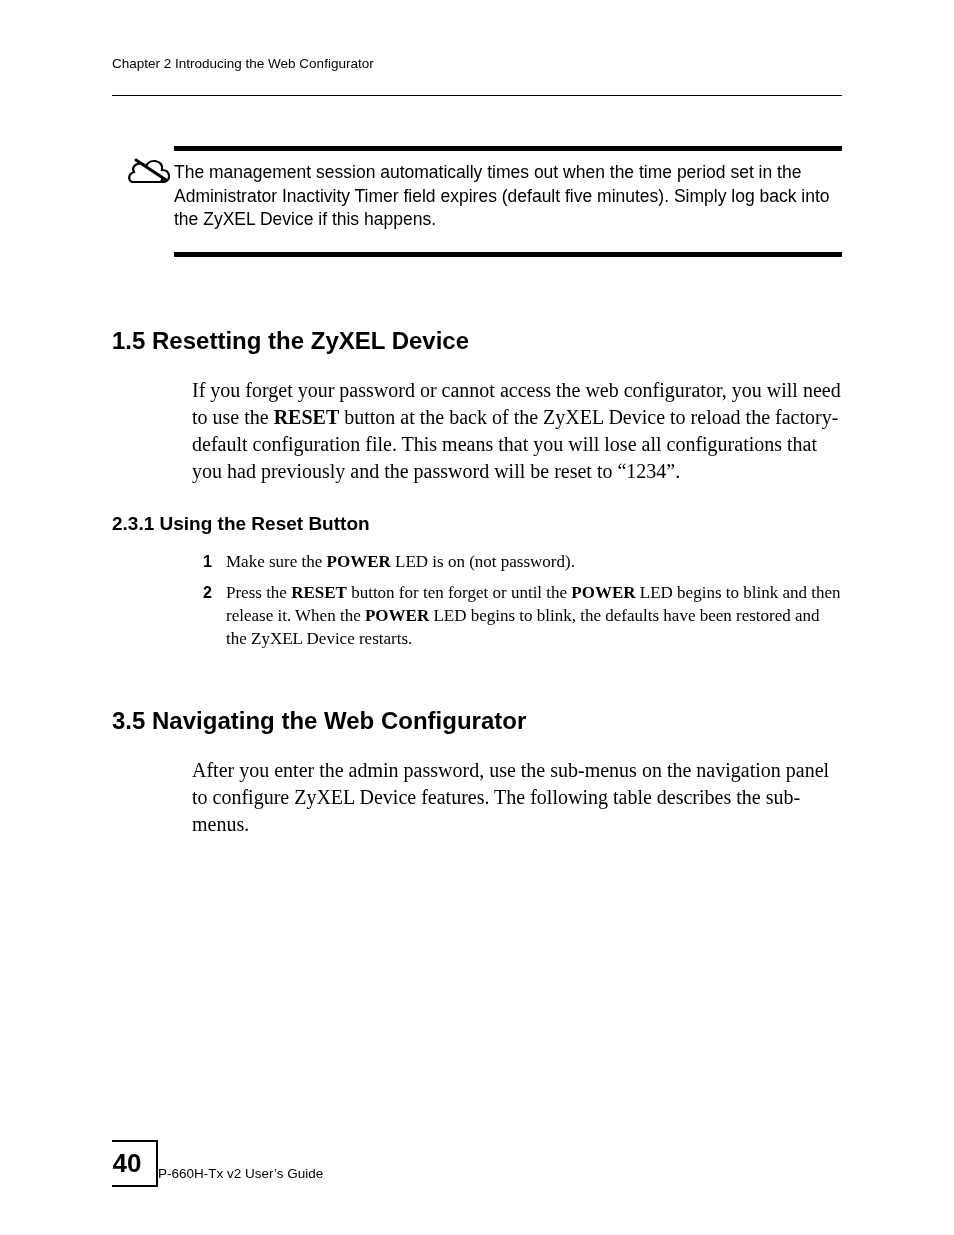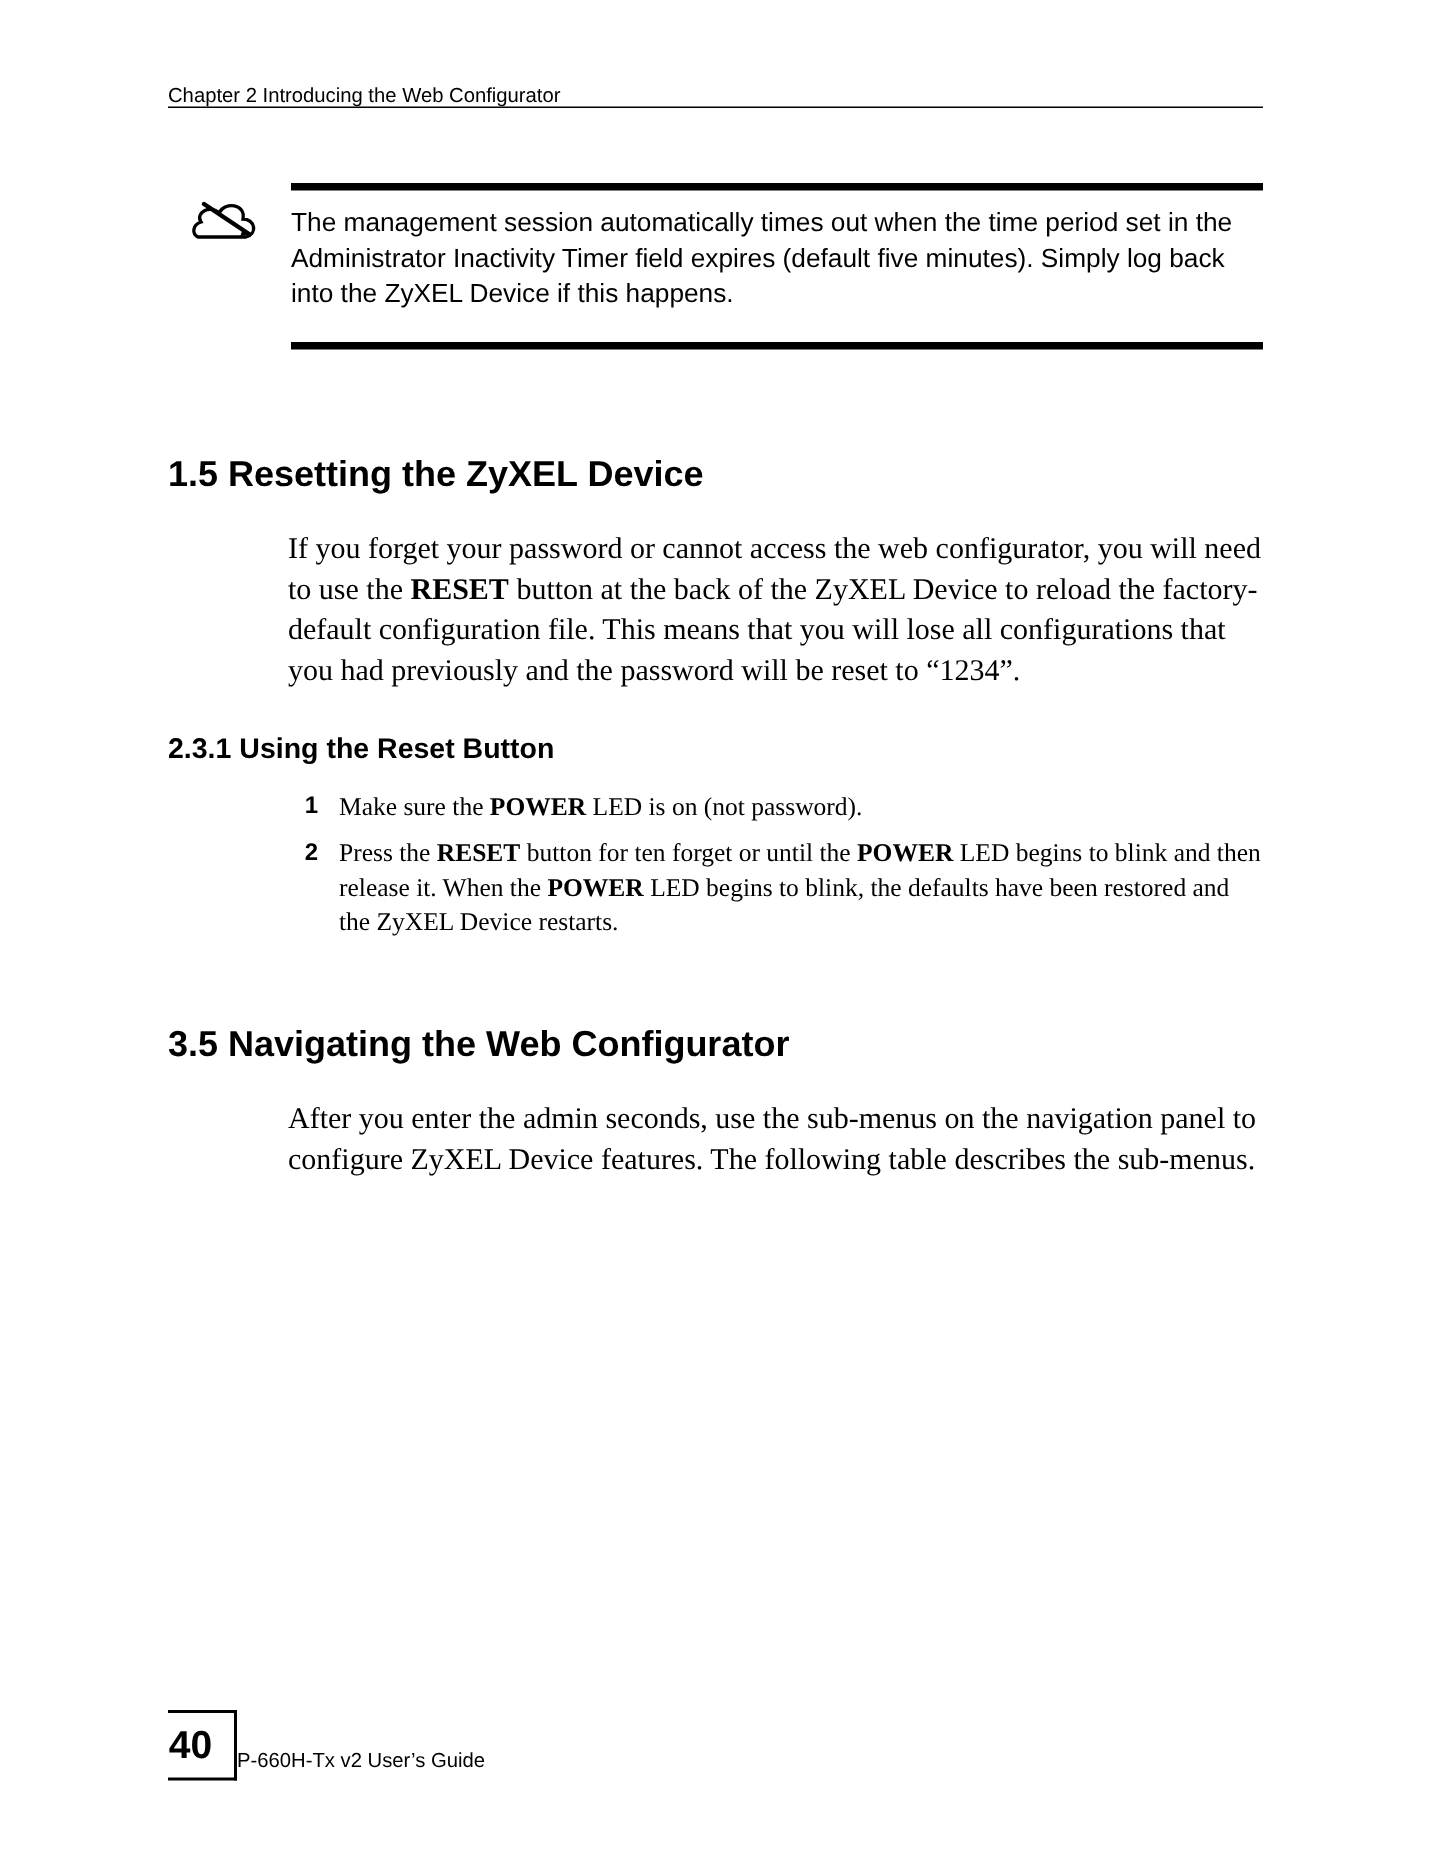--- a/index.html
+++ b/index.html
@@ -11,27 +11,26 @@
       color: #000;
       position: relative;
     }
     .page {
       padding: 56px 112px 0 112px;
     }
     .running-header {
       font-family: Arial, Helvetica, sans-serif;
       font-size: 13.5px;
       color: #000;
-      padding-bottom: 0;
+      padding-bottom: 24px;
       border-bottom: 1px solid #000;
       margin-bottom: 50px;
     }
     .note-block {
       display: flex;
-      gap: 20px;
       margin: 0 0 0 14px;
       justify-content: flex-end;
     }
     .note-icon {
       width: 48px;
       flex: 0 0 48px;
       padding-top: 6px;
     }
     .note-icon svg { width: 48px; height: 40px; }
     .note-body {
@@ -148,19 +147,19 @@
       <div class="ol-num">2</div>
       <div class="ol-body">
         <span>Press the </span><span class="bold">RESET</span><span> button for ten forget or until the </span><span class="bold">POWER</span><span> LED begins to blink and then release it. When the </span><span class="bold">POWER</span><span> LED begins to blink, the defaults have been restored and the ZyXEL Device restarts.</span>
       </div>
     </div>
   </div>
 
   <div class="h1" style="margin-top:56px;">3.5  Navigating the Web Configurator</div>
 
 
-  <p class="body-para">After you enter the admin seconds, use the sub-menus on the navigation panel to configure ZyXEL Device features. The following table describes the sub-menus.</p>
+  <p class="body-para">After you enter the admin password, use the sub-menus on the navigation panel to configure ZyXEL Device features. The following table describes the sub-menus.</p>
 </div>
 
 <div class="footer">
   <div class="page-num-box">40</div>
   <div class="guide-name">P-660H-Tx v2 User’s Guide</div>
 </div>
 
 </body></html>

